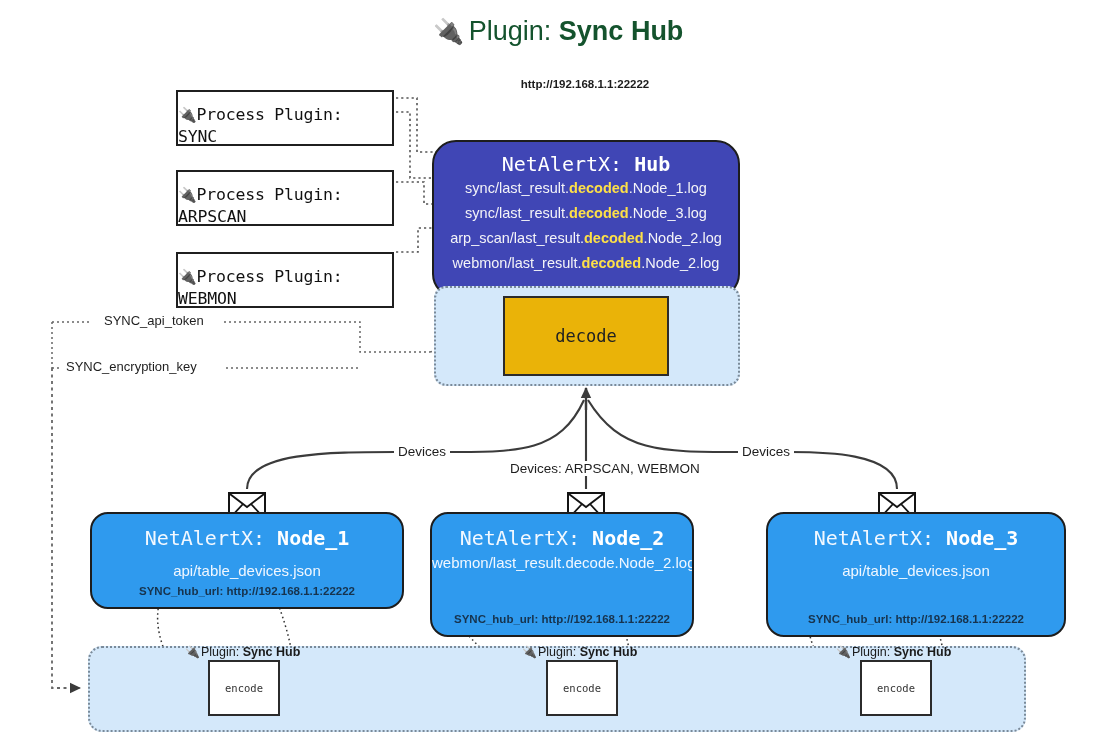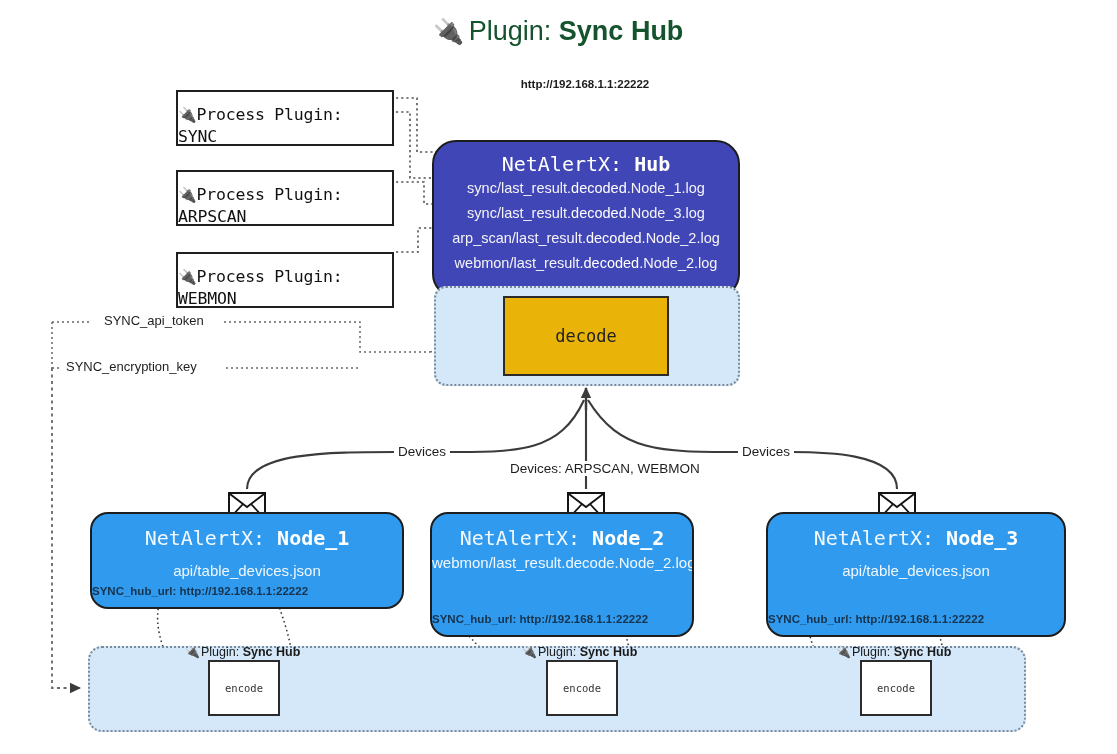--- a/index.html
+++ b/index.html
@@ -85,21 +85,21 @@
   }
   #hub .hub-title .b { font-weight: bold; }
   #hub .log {
     display: block;
     text-align: center;
     font-size: 14.5px;
     line-height: 1.72;
     white-space: nowrap;
     color: #f4f4f8;
   }
-  #hub .log b { font-weight: normal; color: #ffffff; }
+  #hub .log b { font-weight: bold; color: #fde047; }
 
   
   #decode-band {
     position: absolute;
     left: 434px; top: 286px;
     width: 306px; height: 100px;
     background: #d4e8fa;
     border: 2px dotted #7a8a99;
     border-radius: 12px;
   }
@@ -141,21 +141,21 @@
     text-align: center;
     font-size: 15px;
     line-height: 1.78;
     white-space: nowrap;
     color: #f0f7ff;
   }
   .node-card .n-foot {
     position: absolute;
     left: 0; bottom: 10px;
     width: 100%;
-    text-align: left;
+    text-align: center;
     font-size: 11.5px;
     font-weight: bold;
     color: #17334d;
     white-space: nowrap;
   }
 
   
   .envelope {
     position: absolute;
     width: 38px; height: 28px;

